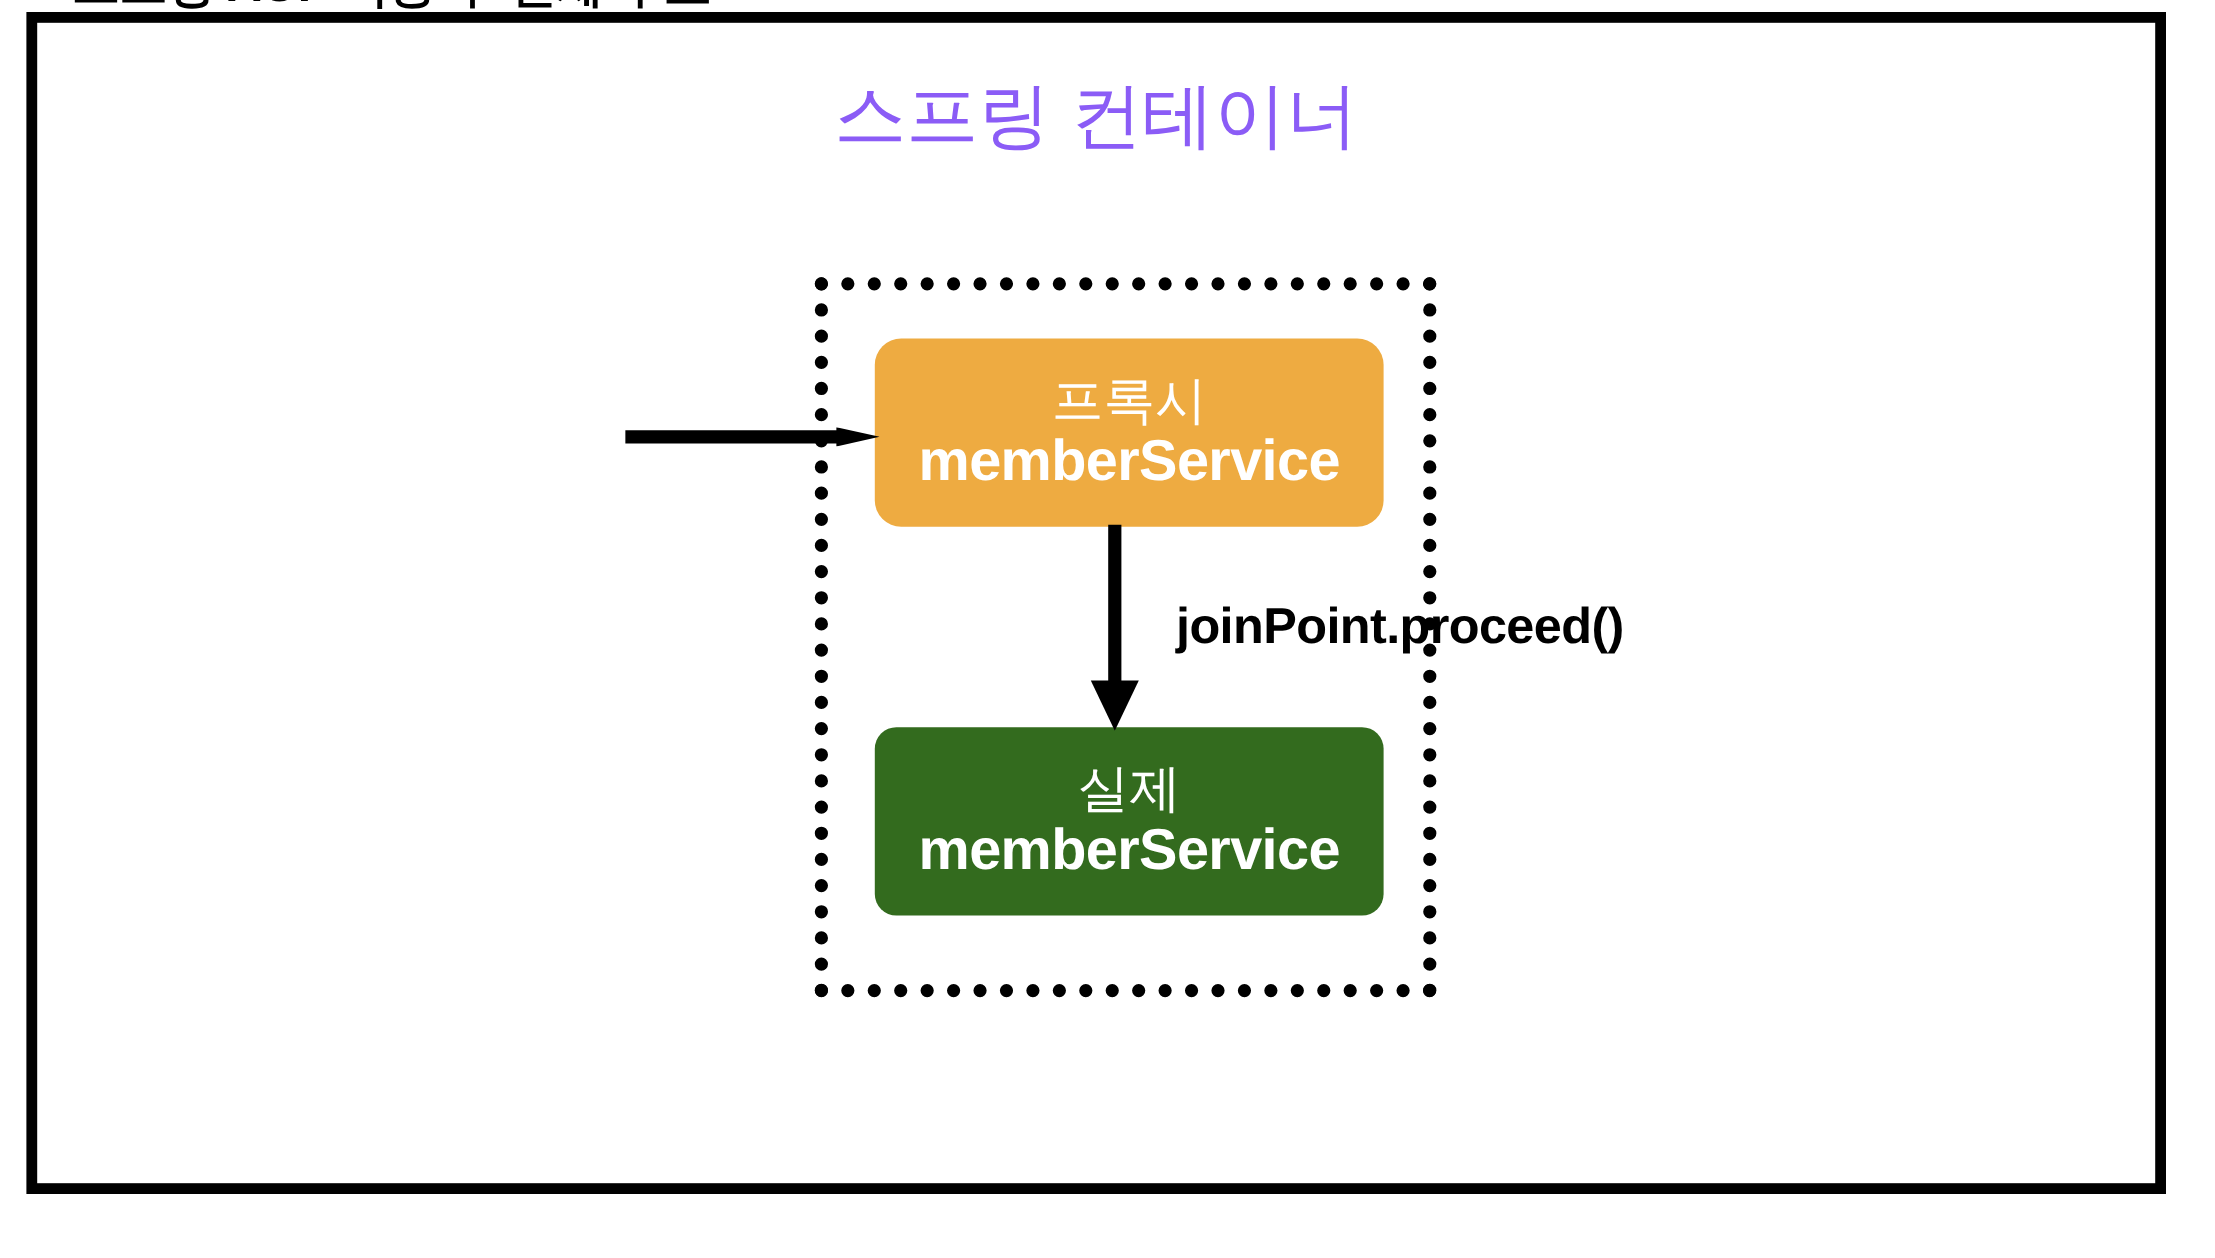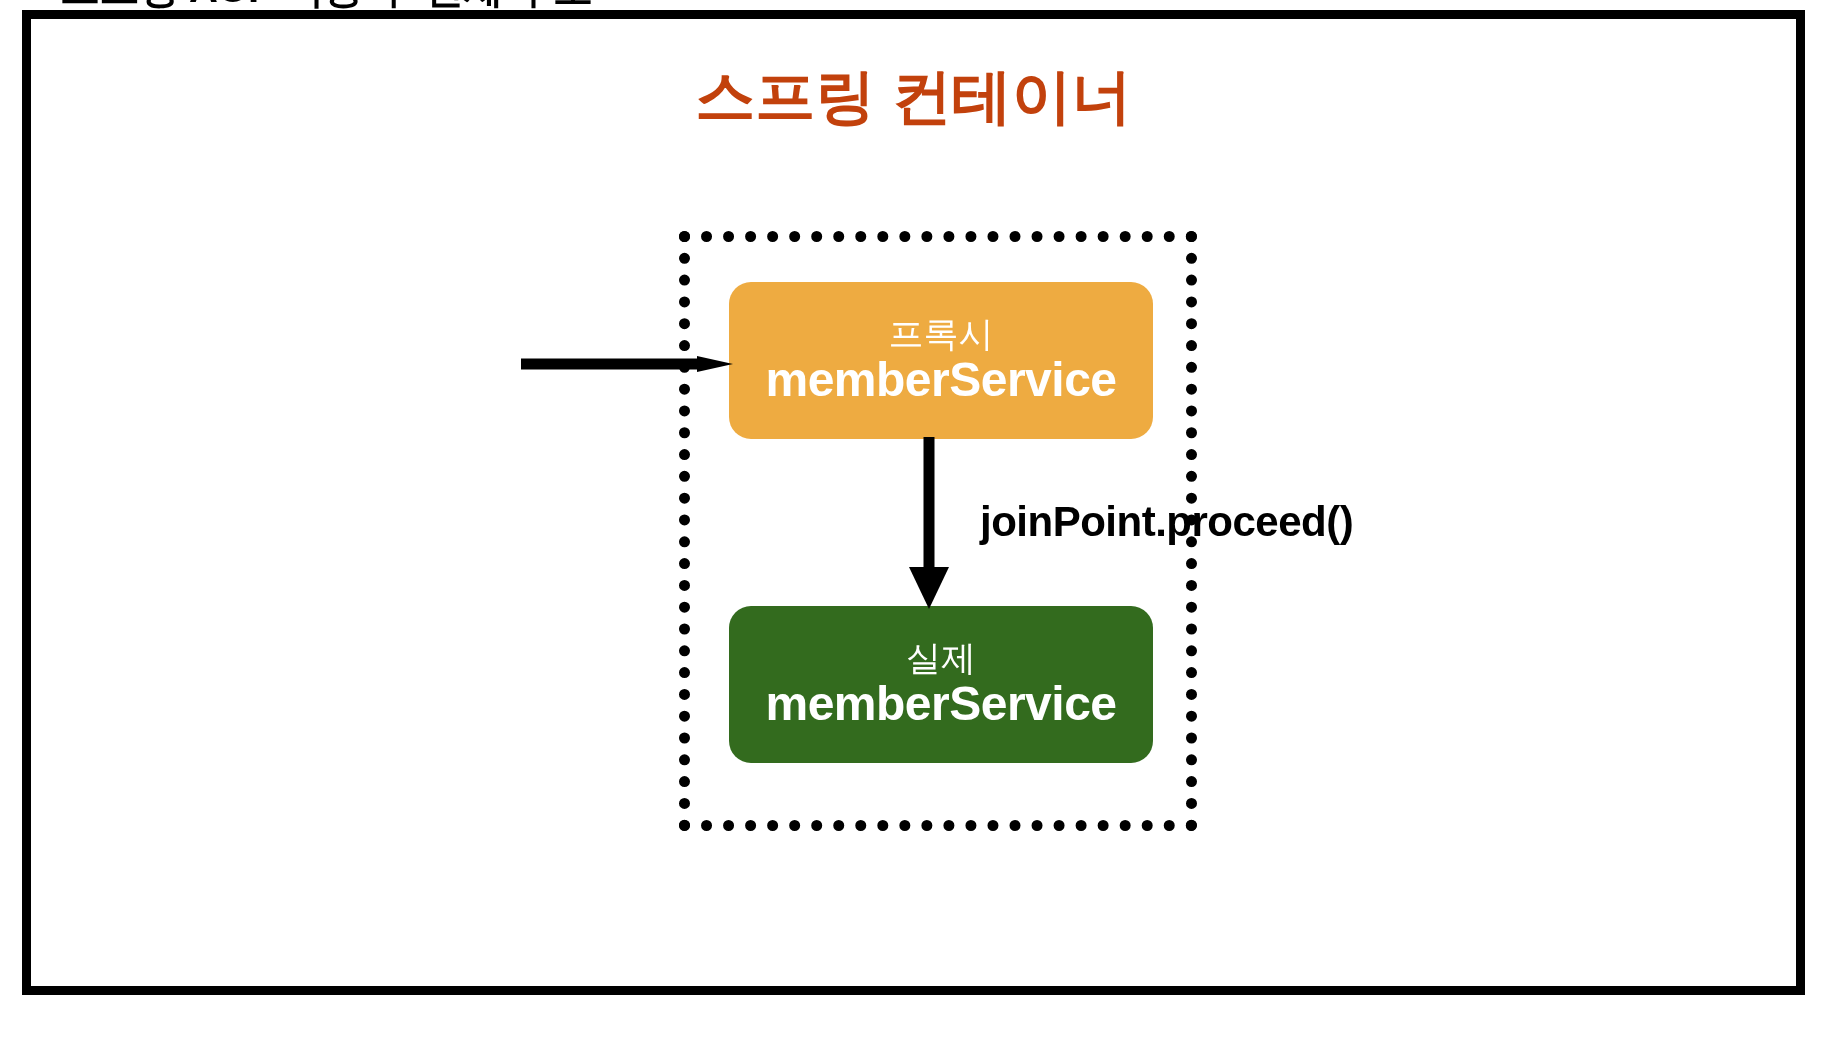--- a/index.html
+++ b/index.html
@@ -43,22 +43,22 @@
     background: #ffffff;
   }
 
   .container-title {
     position: absolute;
     left: 0;
     right: 0;
     top: 42px;
     text-align: center;
     font-size: 60px;
-    font-weight: 700;
-    color: #c2410c;
+    font-weight: 400;
+    color: #8b5cf6;
     letter-spacing: 0px;
     line-height: 72px;
   }
 
   
   .dotted-box {
     position: absolute;
     left: 648px;
     top: 212px;
     width: 518px;
@@ -75,21 +75,21 @@
     border-radius: 22px;
     color: #ffffff;
     display: flex;
     flex-direction: column;
     align-items: center;
     justify-content: center;
     text-align: center;
     line-height: 1.12;
   }
   .node .line-kr {
-    font-size: 35px;
+    font-size: 43px;
     font-weight: 400;
     display: block;
   }
   .node .line-en {
     font-size: 48px;
     font-weight: 700;
     display: block;
     letter-spacing: -0.5px;
   }
 
@@ -111,20 +111,21 @@
     height: 157px;
     background: #eeab41;
   }
 
   #node-real-member-service {
     left: 698px;
     top: 587px;
     width: 424px;
     height: 157px;
     background: #336b1e;
+    border-radius: 18px;
   }
 
   
   .arrow-h {
     position: absolute;
     left: 490px;
     top: 337px;
     width: 212px;
     height: 16px;
   }

